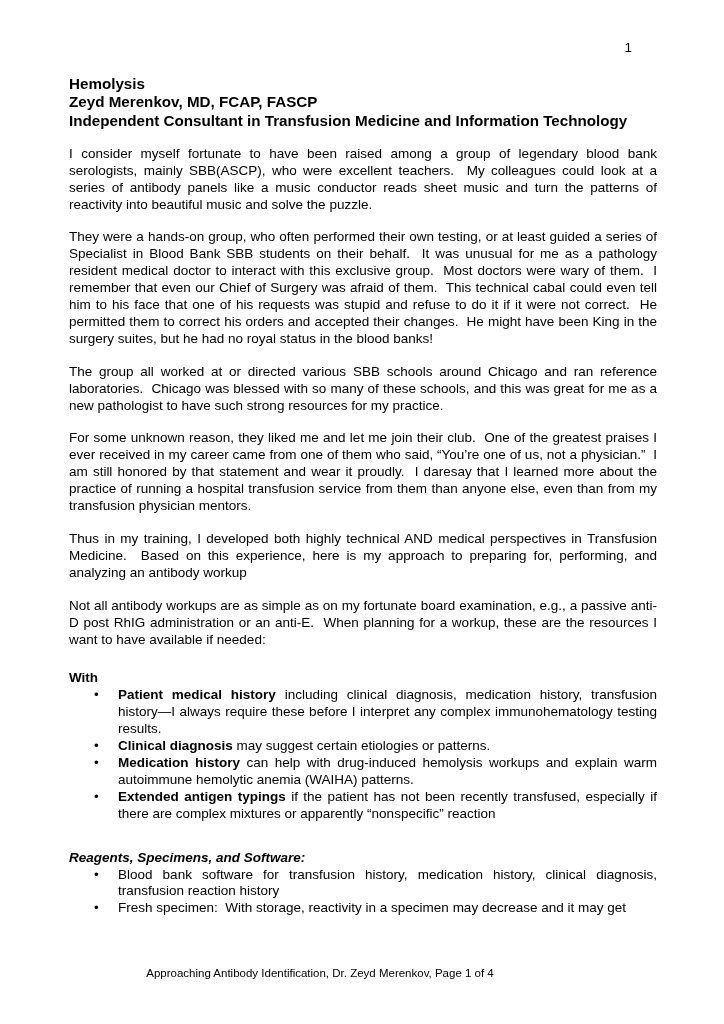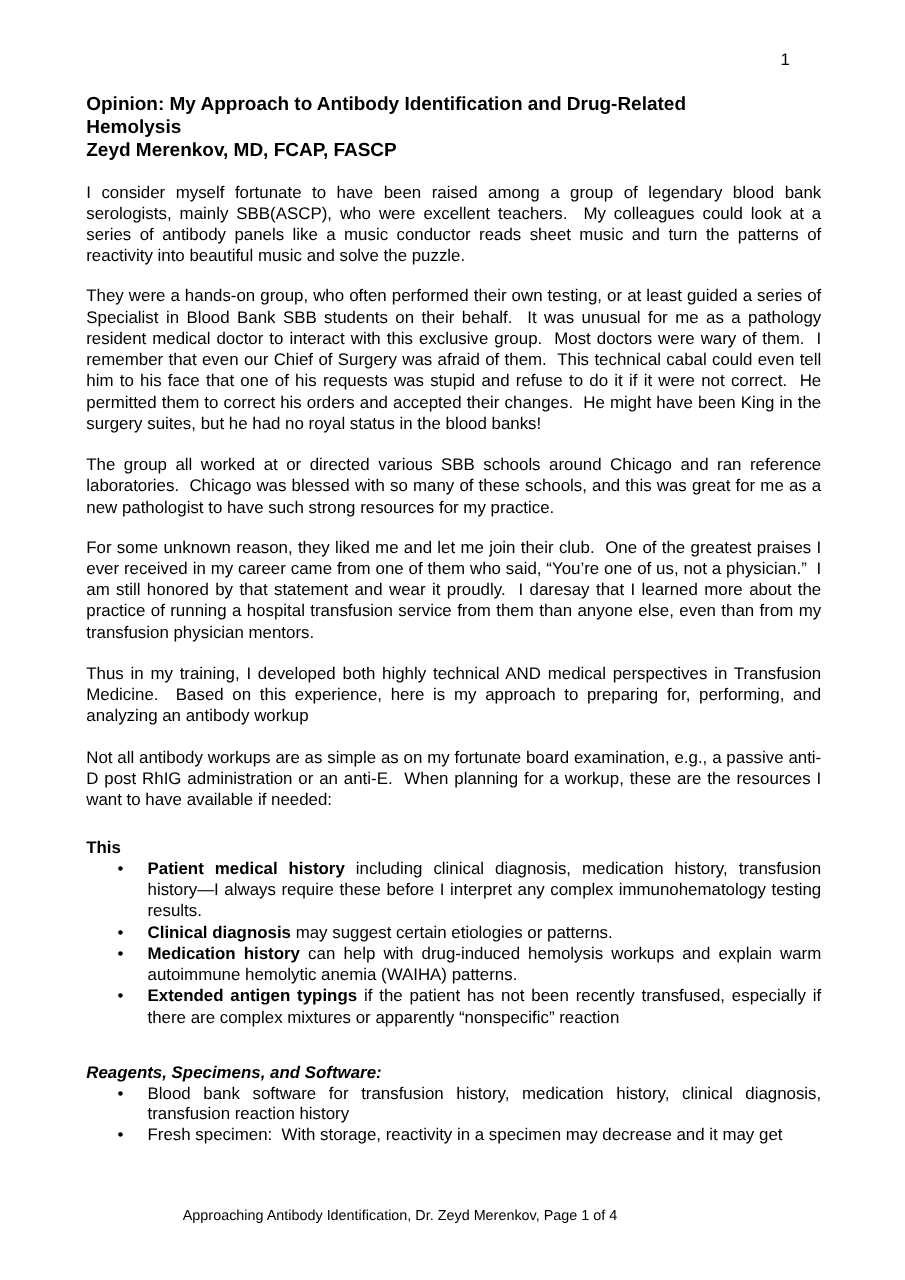--- a/index.html
+++ b/index.html
@@ -66,33 +66,33 @@
   }
 </style>
 </head>
 <body>
 
 <div class="page">
 
   <div class="page-number">1</div>
 
   <div class="title-block">
-    <div class="tline">Opinion:  My Approach to Antibody Identification and Drug-Related</div>
     <div class="tline">Hemolysis</div>
     <div class="tline">Zeyd Merenkov, MD, FCAP, FASCP</div>
+    <div class="tline">Independent Consultant in Transfusion Medicine and Information Technology</div>
   </div>
 
   <p class="para first">I consider myself fortunate to have been raised among a group of legendary blood bank serologists, mainly SBB(ASCP), who were excellent teachers.  My colleagues could look at a series of antibody panels like a music conductor reads sheet music and turn the patterns of reactivity into beautiful music and solve the puzzle.</p>
   <p class="para">They were a hands-on group, who often performed their own testing, or at least guided a series of Specialist in Blood Bank SBB students on their behalf.  It was unusual for me as a pathology resident medical doctor to interact with this exclusive group.  Most doctors were wary of them.  I remember that even our Chief of Surgery was afraid of them.  This technical cabal could even tell him to his face that one of his requests was stupid and refuse to do it if it were not correct.  He permitted them to correct his orders and accepted their changes.  He might have been King in the surgery suites, but he had no royal status in the blood banks!</p>
   <p class="para">The group all worked at or directed various SBB schools around Chicago and ran reference laboratories.  Chicago was blessed with so many of these schools, and this was great for me as a new pathologist to have such strong resources for my practice.</p>
   <p class="para">For some unknown reason, they liked me and let me join their club.  One of the greatest praises I ever received in my career came from one of them who said, “You’re one of us, not a physician.”  I am still honored by that statement and wear it proudly.  I daresay that I learned more about the practice of running a hospital transfusion service from them than anyone else, even than from my transfusion physician mentors.</p>
   <p class="para">Thus in my training, I developed both highly technical AND medical perspectives in Transfusion Medicine.  Based on this experience, here is my approach to preparing for, performing, and analyzing an antibody workup</p>
   <p class="para">Not all antibody workups are as simple as on my fortunate board examination, e.g., a passive anti-D post RhIG administration or an anti-E.  When planning for a workup, these are the resources I want to have available if needed:</p>
 
-  <div class="section-heading">This</div>
+  <div class="section-heading">With</div>
   <ul class="bullets">
     <li><span class="lead">Patient medical history</span><span> including clinical diagnosis, medication history, transfusion history—I always require these before I interpret any complex immunohematology testing results.</span></li>
     <li><span class="lead">Clinical diagnosis</span><span> may suggest certain etiologies or patterns.</span></li>
     <li><span class="lead">Medication history</span><span> can help with drug-induced hemolysis workups and explain warm autoimmune hemolytic anemia (WAIHA) patterns.</span></li>
     <li><span class="lead">Extended antigen typings</span><span> if the patient has not been recently transfused, especially if there are complex mixtures or apparently “nonspecific” reaction</span></li>
   </ul>
 
   <div class="section-heading reagents">Reagents, Specimens, and Software:</div>
   <ul class="bullets">
     <li><span class="lead"></span><span>Blood bank software for transfusion history, medication history, clinical diagnosis, transfusion reaction history</span></li>

